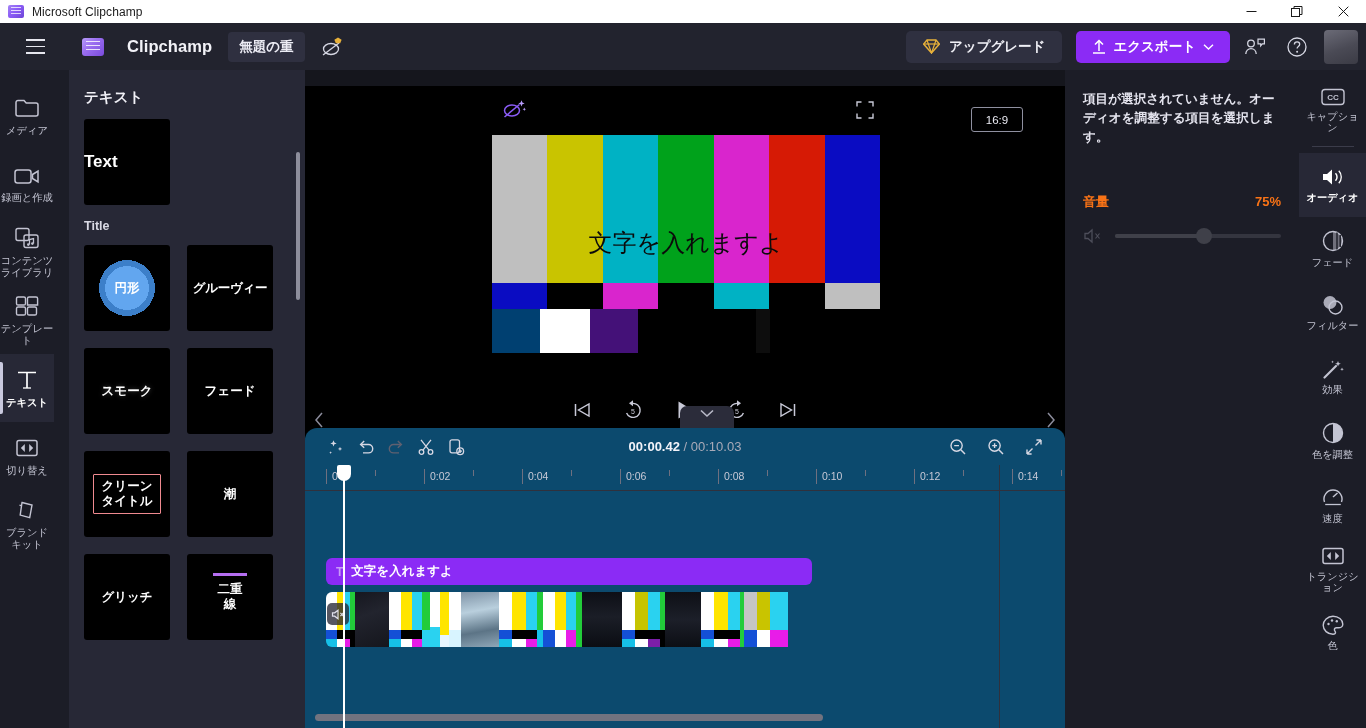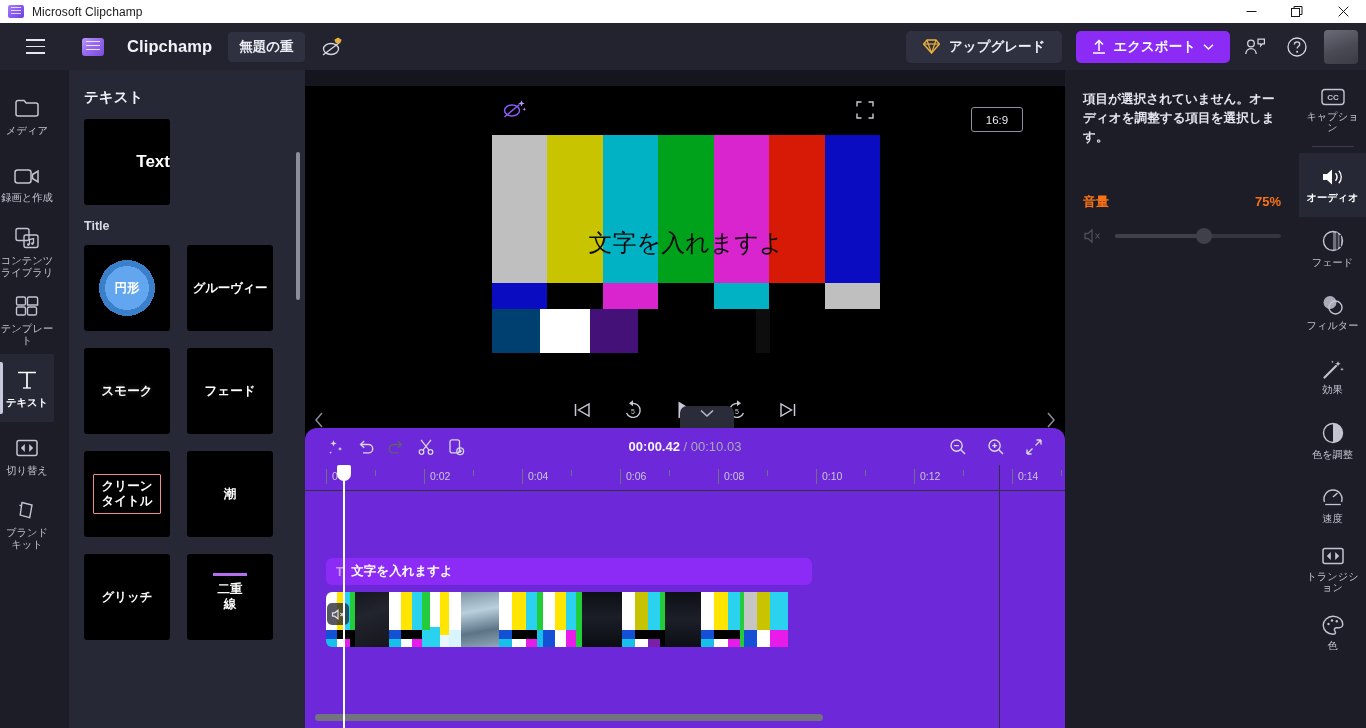--- a/index.html
+++ b/index.html
@@ -78,21 +78,21 @@
     width:2.5px;background:#c9c9de;border-radius:0 2px 2px 0;}
   .rail-lbl { font-size:10.3px; line-height:11.5px; text-align:center; max-width:63px; }
   .rail-item.active .rail-lbl { font-weight:700; }
 
   
   .library { position:absolute; top:70px; left:69px; width:236px; height:658px;
     background:#272836; overflow:hidden; }
   .lib-title { font-size:14.5px; font-weight:700; color:#f1f1f7; padding:18px 0 0 15px; }
   .lib-sub { font-size:12.5px; font-weight:700; color:#d9d9e4; padding:14px 0 0 15px; }
   .lib-card-big { margin:12px 0 0 15px; width:86px; height:86px; background:#000;
-    border-radius:3px; display:flex; align-items:center; justify-content:flex-end; }
+    border-radius:3px; display:flex; align-items:center; justify-content:flex-start; }
   .lib-card-big span { font-size:17px; font-weight:700; color:#fff; }
   .lib-grid { display:grid; grid-template-columns:86px 86px; gap:17px;
     padding:12px 0 0 15px; }
   .lib-card { width:86px; height:86px; background:#000; border-radius:3px;
     display:flex; align-items:center; justify-content:center; position:relative;
     overflow:hidden; }
   .lib-card.sel { background:radial-gradient(circle at 50% 50%, #62a6ef 0 36%, #3c7fc9 36% 46%, #000 46%); }
   .lib-card .t { font-size:12.5px; font-weight:700; color:#fff; text-align:center; line-height:15px; }
   .t-type { font-size:9.5px; font-weight:700; letter-spacing:.2px; }
   .t-circle { font-size:15px; font-weight:700; }
@@ -154,21 +154,21 @@
     background:#1c1d27; padding-top:8px; }
   .rr-item { width:67px; height:64px; display:flex; flex-direction:column;
     align-items:center; justify-content:center; gap:4px; color:#c3c4d2; position:relative; }
   .rr-item.active { background:#272836; color:#fff; }
   .rr-lbl { font-size:10.2px; line-height:11.4px; text-align:center; max-width:62px; }
   .rr-item.active .rr-lbl { font-weight:700; }
   .rr-sep { width:42px; height:1px; background:#3b3c4a; margin:4px auto 6px auto; }
 
   
   .timeline { position:absolute; top:428px; left:305px; width:760px; height:300px;
-    background:#6d28d9; border-radius:12px 12px 0 0; overflow:hidden; }
+    background:#0c4a6e; border-radius:12px 12px 0 0; overflow:hidden; }
   .tl-toolbar { position:absolute; top:0; left:0; width:760px; height:37px;
     display:flex; align-items:center; padding:0 16px; color:#d6d7e3; }
   .tl-tool { width:30px; height:30px; display:flex; align-items:center; justify-content:center; }
   .tl-time { position:absolute; left:0; right:0; text-align:center; font-size:13px; }
   .tl-time b { font-weight:700; color:#f3f3f9; }
   .tl-time span { color:#a9aab8; font-weight:400; }
   .tl-zoom { margin-left:auto; display:flex; align-items:center; gap:8px; }
   .ruler { position:absolute; top:37px; left:0; width:760px; height:26px;
     border-bottom:1px solid #30313d; }
   .tick { position:absolute; top:4px; font-size:10.5px; color:#c8c9d6; padding-left:5px;

